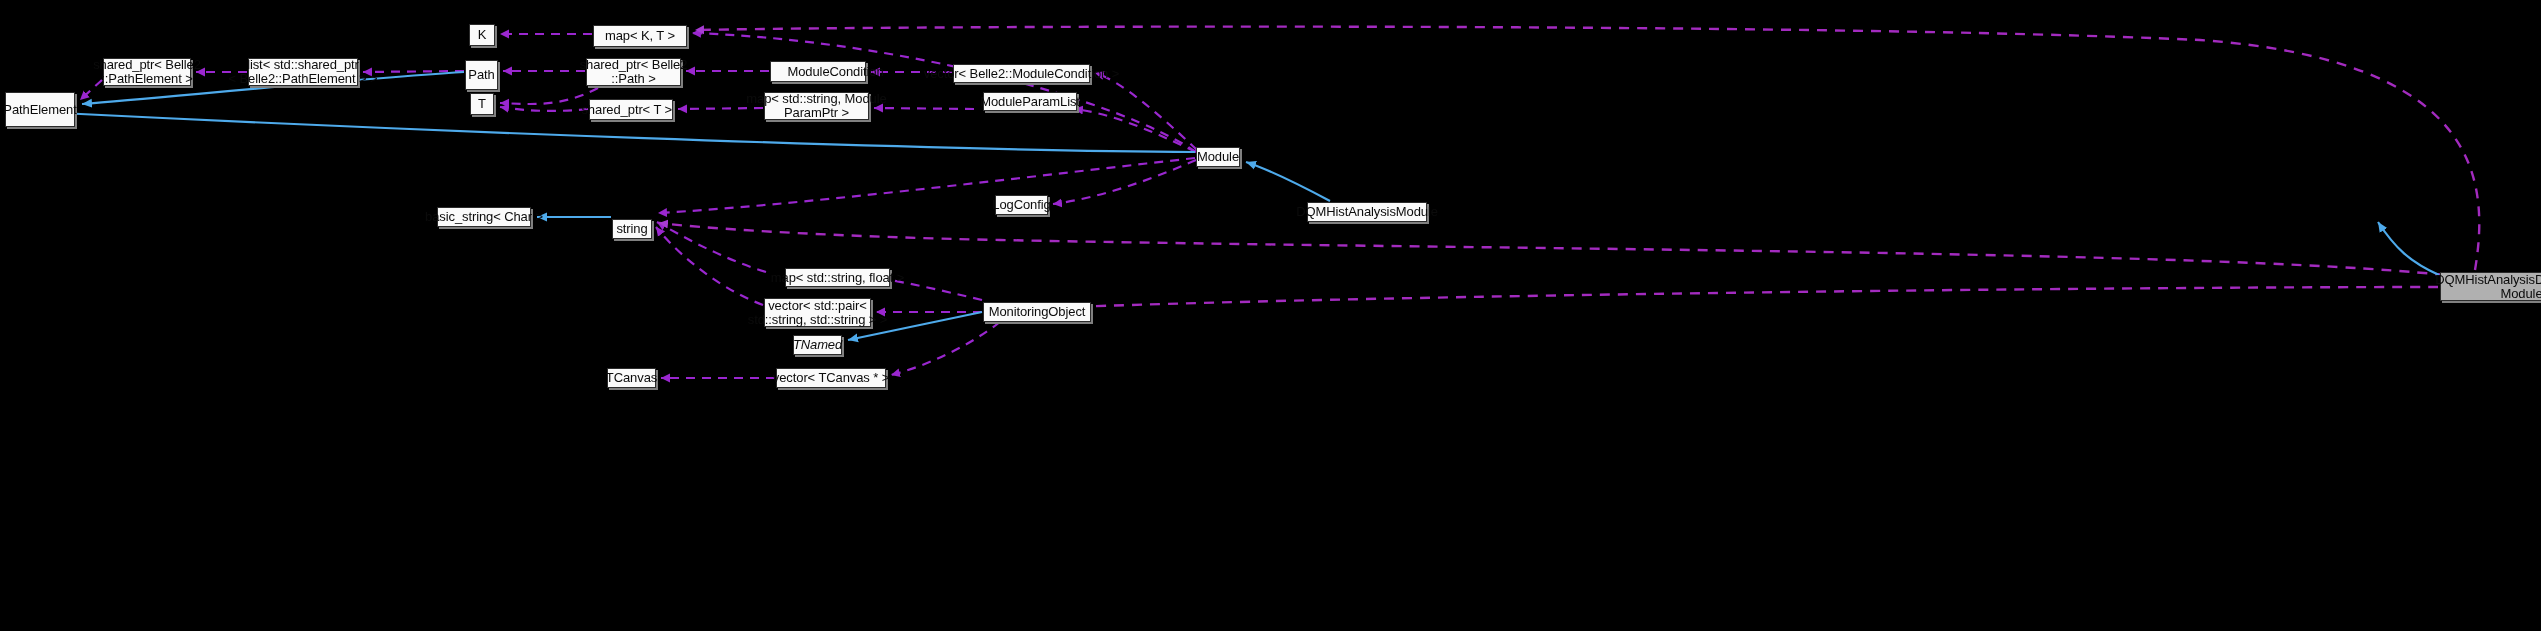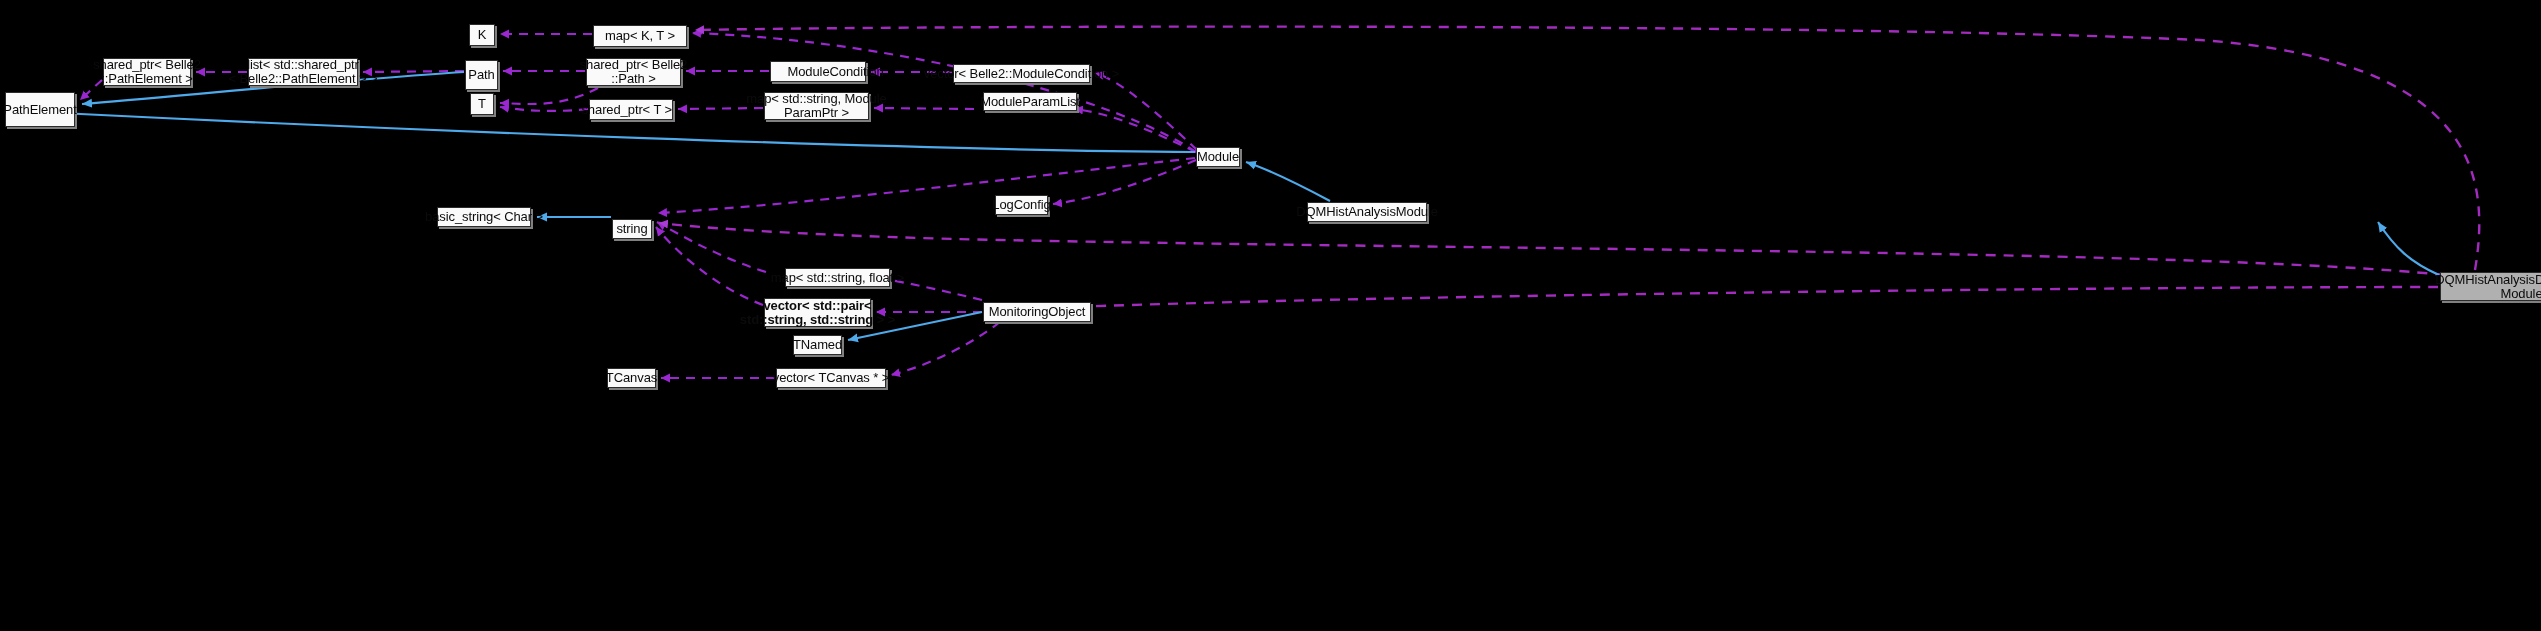--- a/index.html
+++ b/index.html
@@ -121,23 +121,23 @@
       <div class="node" style="left: 764px; top: 92px; width: 105px; height: 28px;"><span>map&lt; std::string, Module
 ParamPtr &gt;</span></div>
       <div class="node" style="left: 953px; top: 64px; width: 137px; height: 19px;"><span>vector&lt; Belle2::ModuleCondition &gt;</span></div>
       <div class="node" style="left: 975px; top: 92px; width: 94px; height: 19px; margin-left: 8px;"><span>ModuleParamList</span></div>
       <div class="node" style="left: 1196px; top: 147px; width: 44px; height: 20px;"><span>Module</span></div>
       <div class="node" style="left: 437px; top: 207px; width: 94px; height: 20px;"><span>basic_string&lt; Char &gt;</span></div>
       <div class="node" style="left: 612px; top: 207px; width: 40px; height: 20px; margin-top: 12px;"><span>string</span></div>
       <div class="node" style="left: 995px; top: 195px; width: 53px; height: 20px;"><span>LogConfig</span></div>
       <div class="node" style="left: 1307px; top: 202px; width: 120px; height: 20px;"><span>DQMHistAnalysisModule</span></div>
       <div class="node" style="left: 785px; top: 268px; width: 105px; height: 19px;"><span>map&lt; std::string, float &gt;</span></div>
-      <div class="node" style="left: 764px; top: 298px; width: 107px; height: 29px; font-weight: bold;"><span>vector&lt; std::pair&lt;
+      <div class="node" style="left: 764px; top: 298px; width: 107px; height: 29px;"><span>vector&lt; std::pair&lt;
 std::string, std::string &gt; &gt;</span></div>
       <div class="node" style="left: 983px; top: 302px; width: 108px; height: 20px;"><span>MonitoringObject</span></div>
       <div class="node highlight" style="left: 2440px; top: 272px; width: 163px; height: 29px;"><span>DQMHistAnalysisDAQMonObj
 Module</span></div>
-      <div class="node" style="left: 793px; top: 335px; width: 49px; height: 20px;"><span>TNamed</span></div>
+      <div class="node" style="left: 793px; top: 335px; width: 49px; height: 20px; font-style: italic;"><span>TNamed</span></div>
       <div class="node" style="left: 607px; top: 368px; width: 49px; height: 20px;"><span>TCanvas</span></div>
       <div class="node" style="left: 776px; top: 368px; width: 110px; height: 20px;"><span>vector&lt; TCanvas * &gt;</span></div>
     </div>
 
 </div>
 
 </body></html>

